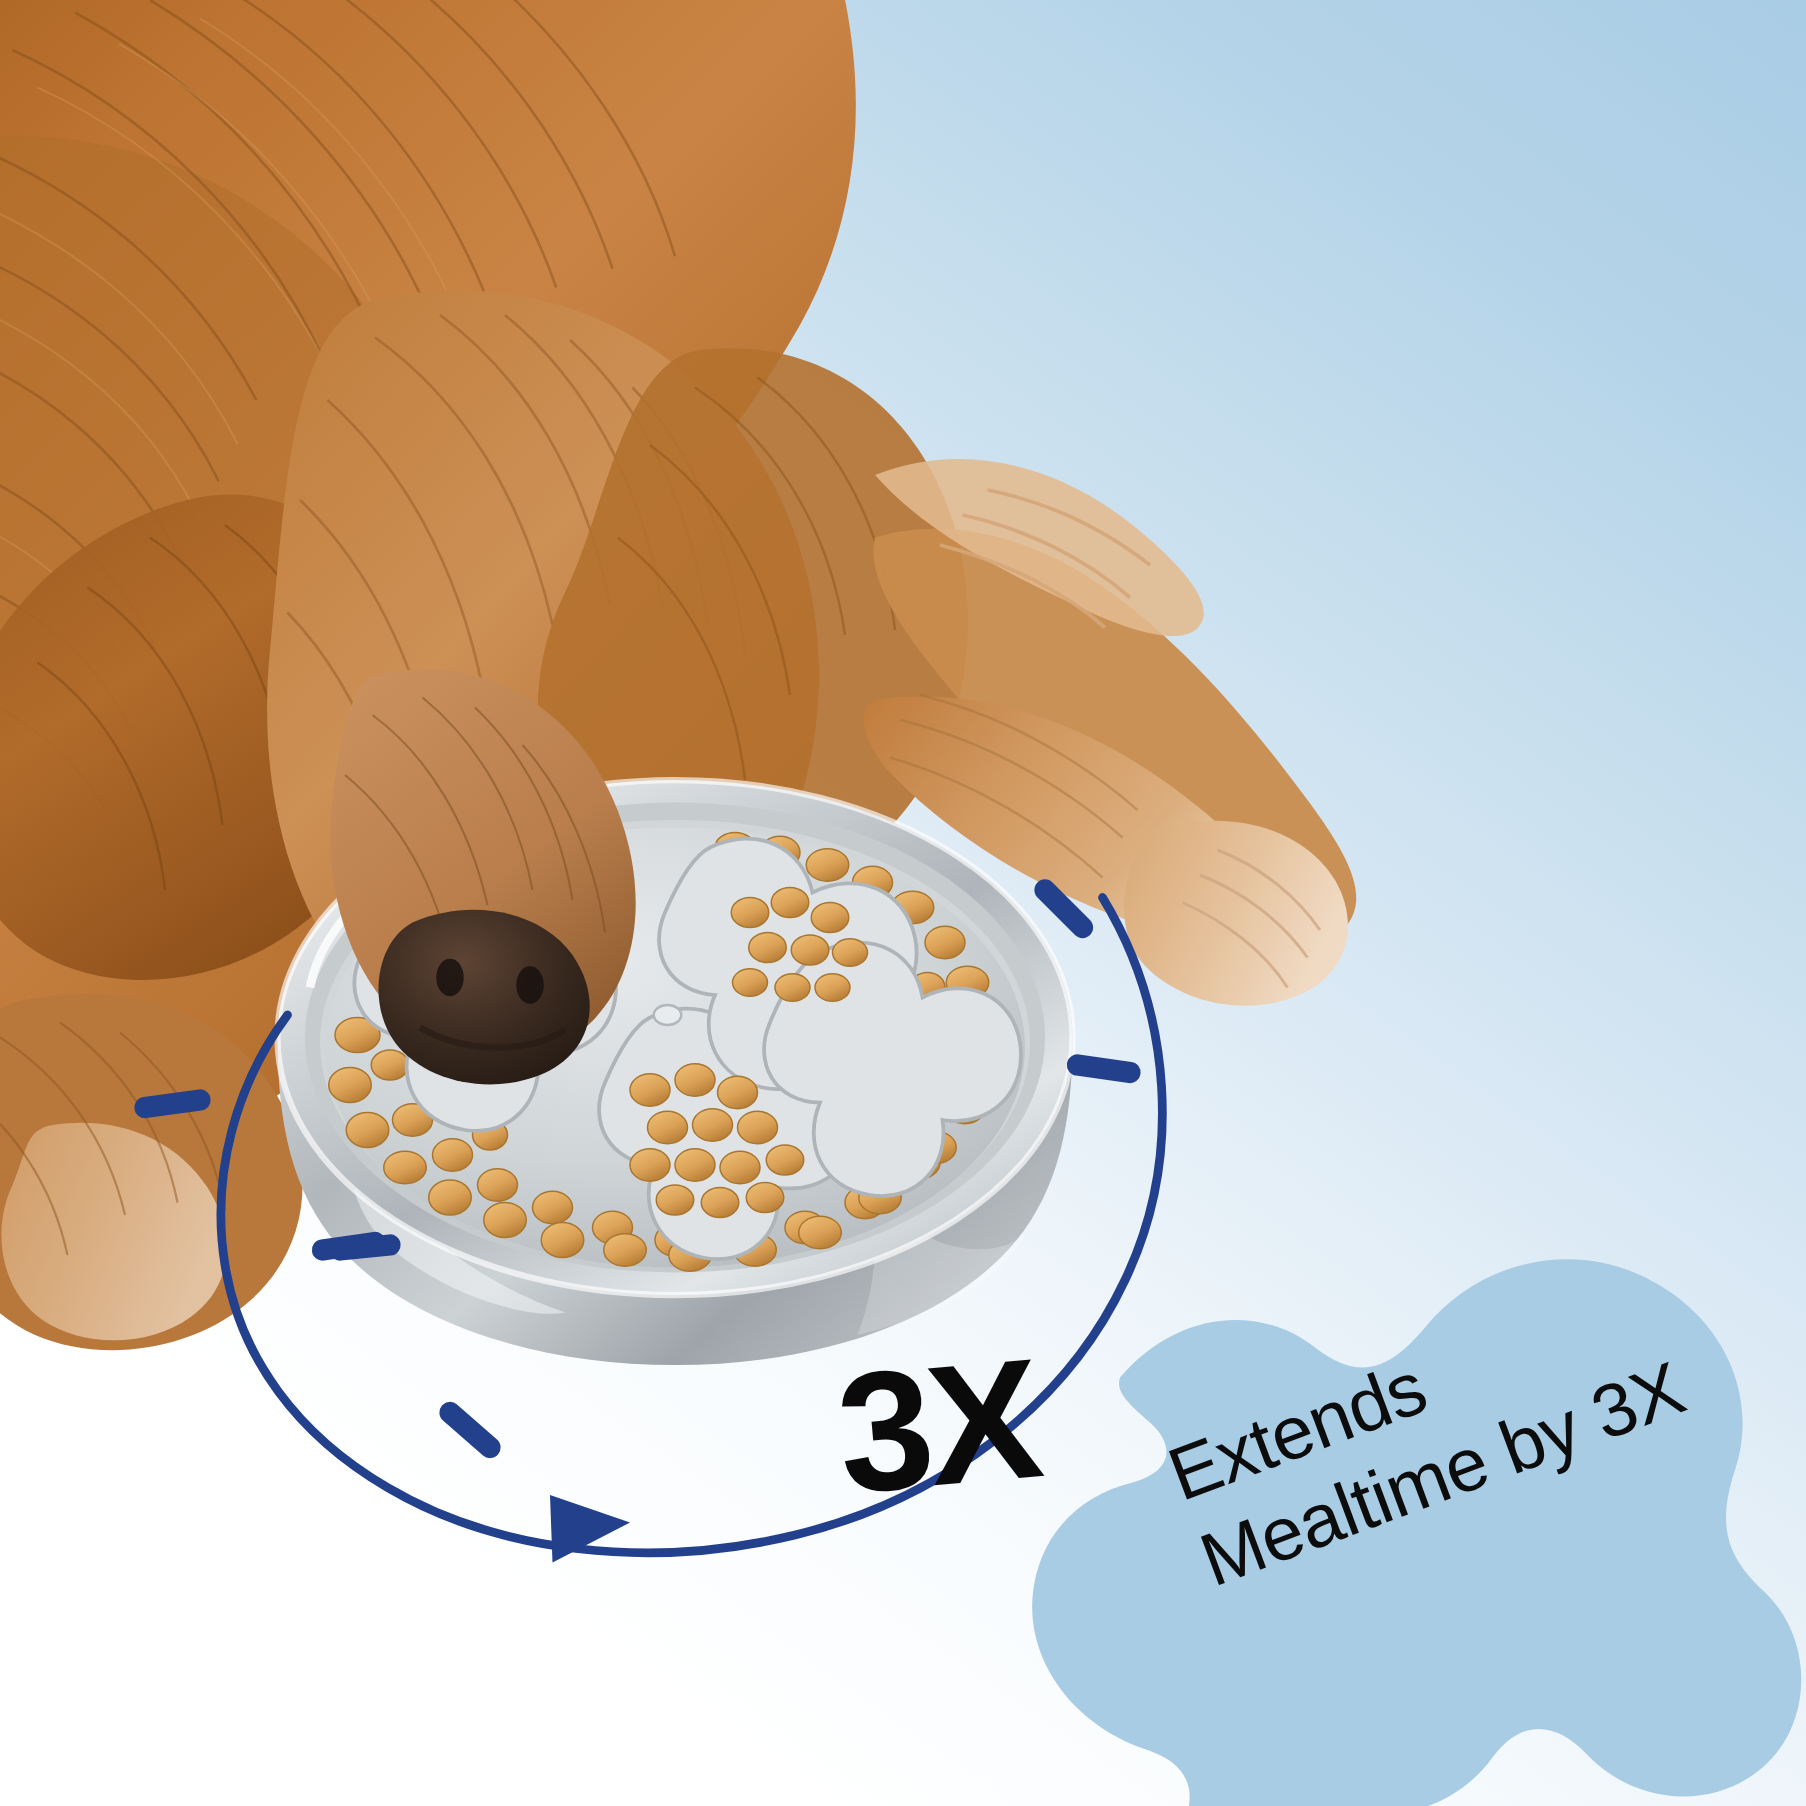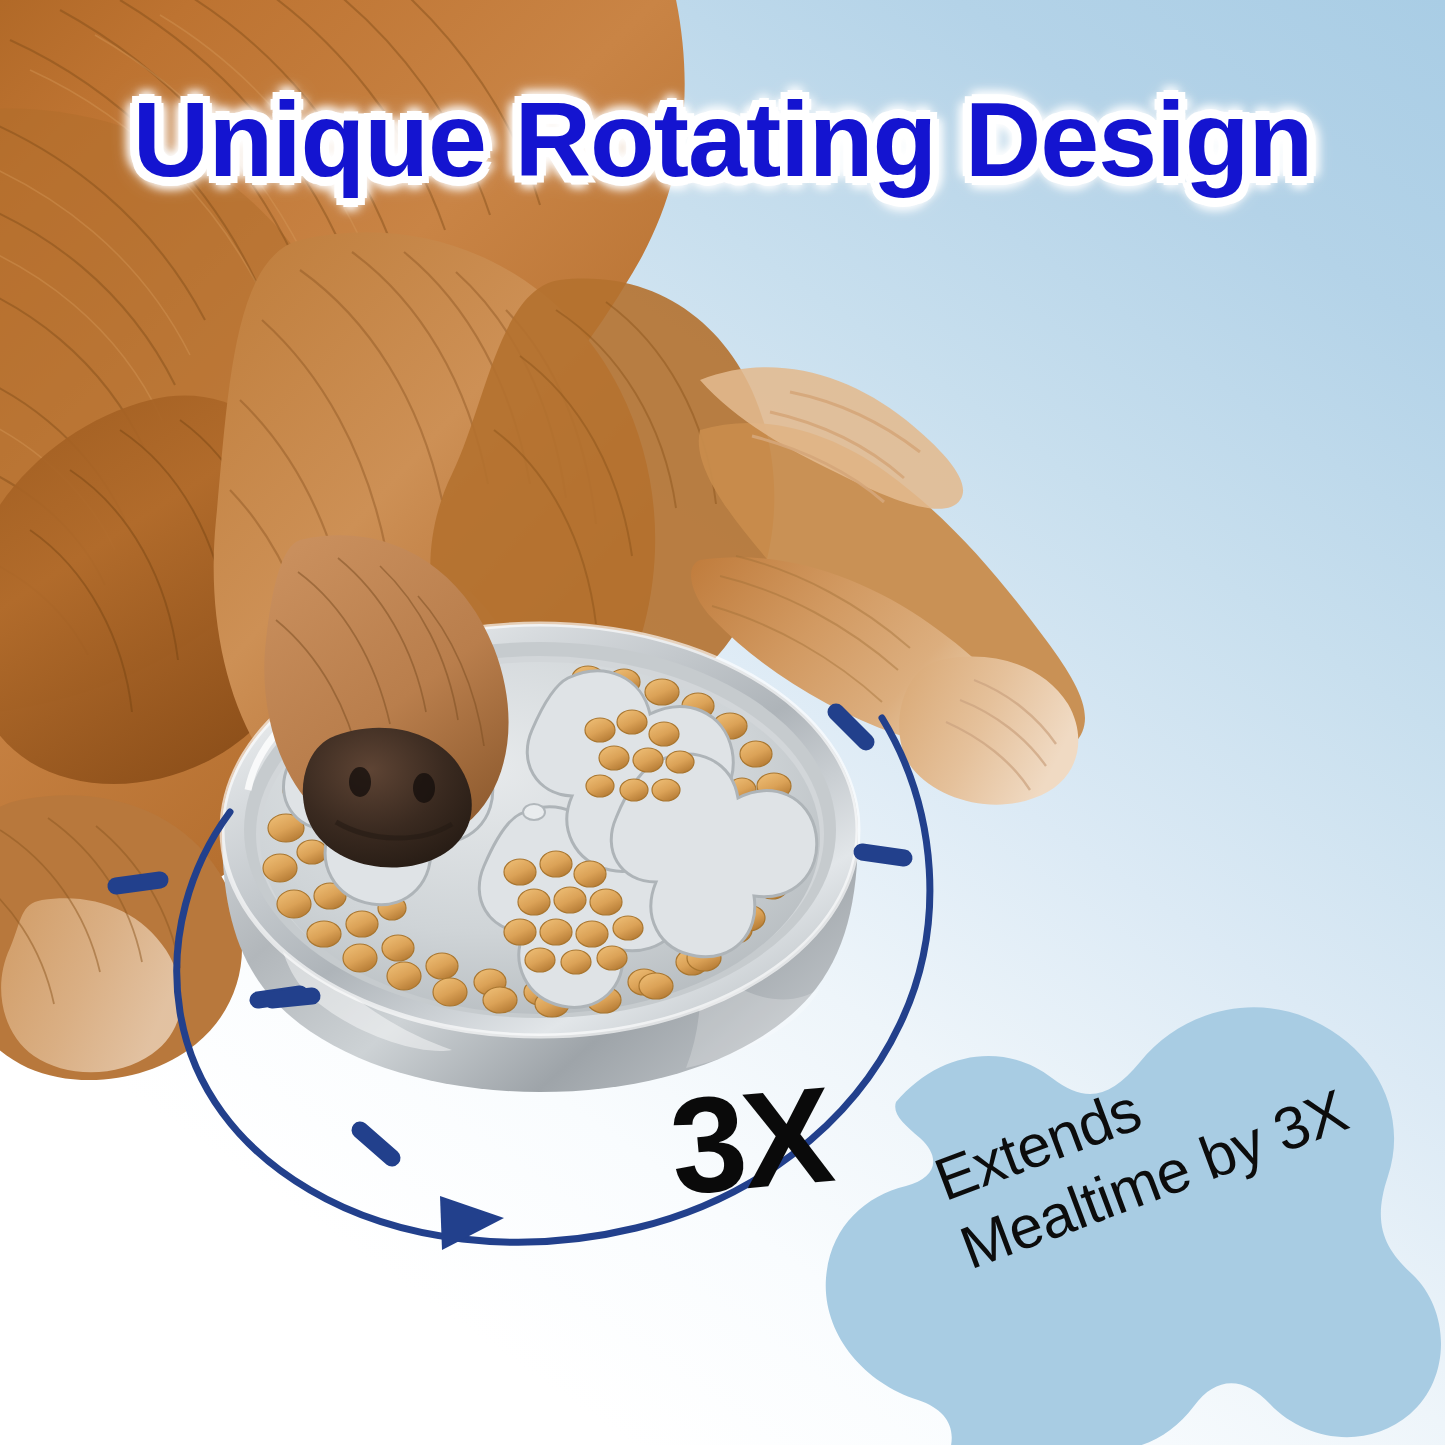--- a/index.html
+++ b/index.html
@@ -562,15 +562,14 @@
                C 136,188 142,168 120,148
                C 104,134 92,124 96,112 Z" fill="#A8CCE3"></path>
     </svg>
   </div>
 
   <div class="blob-text">Extends
 Mealtime by 3X</div>
 
   <div class="three-x">3X</div>
 
-  <div class="headline">Unique Rotating Design</div>
 
 </div>
 
 </body></html>

